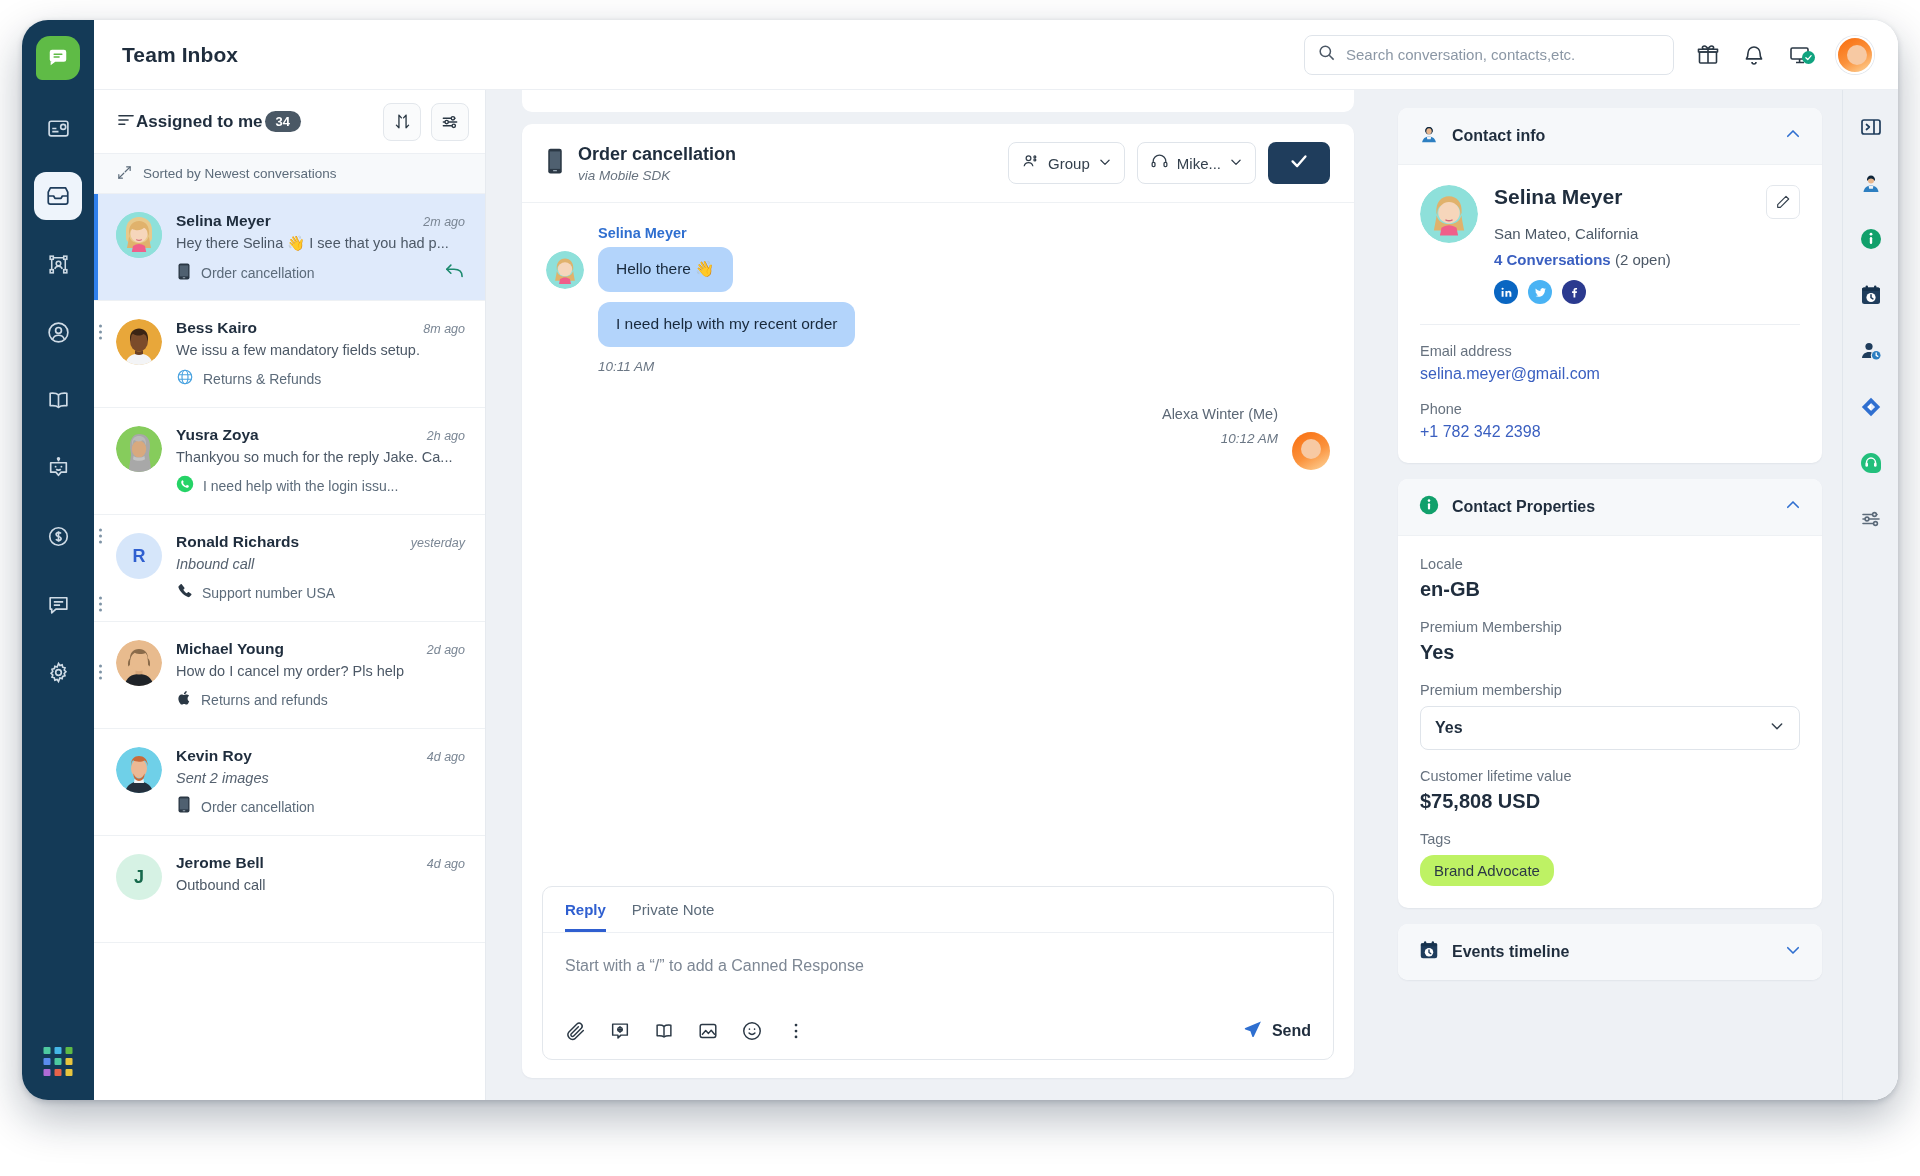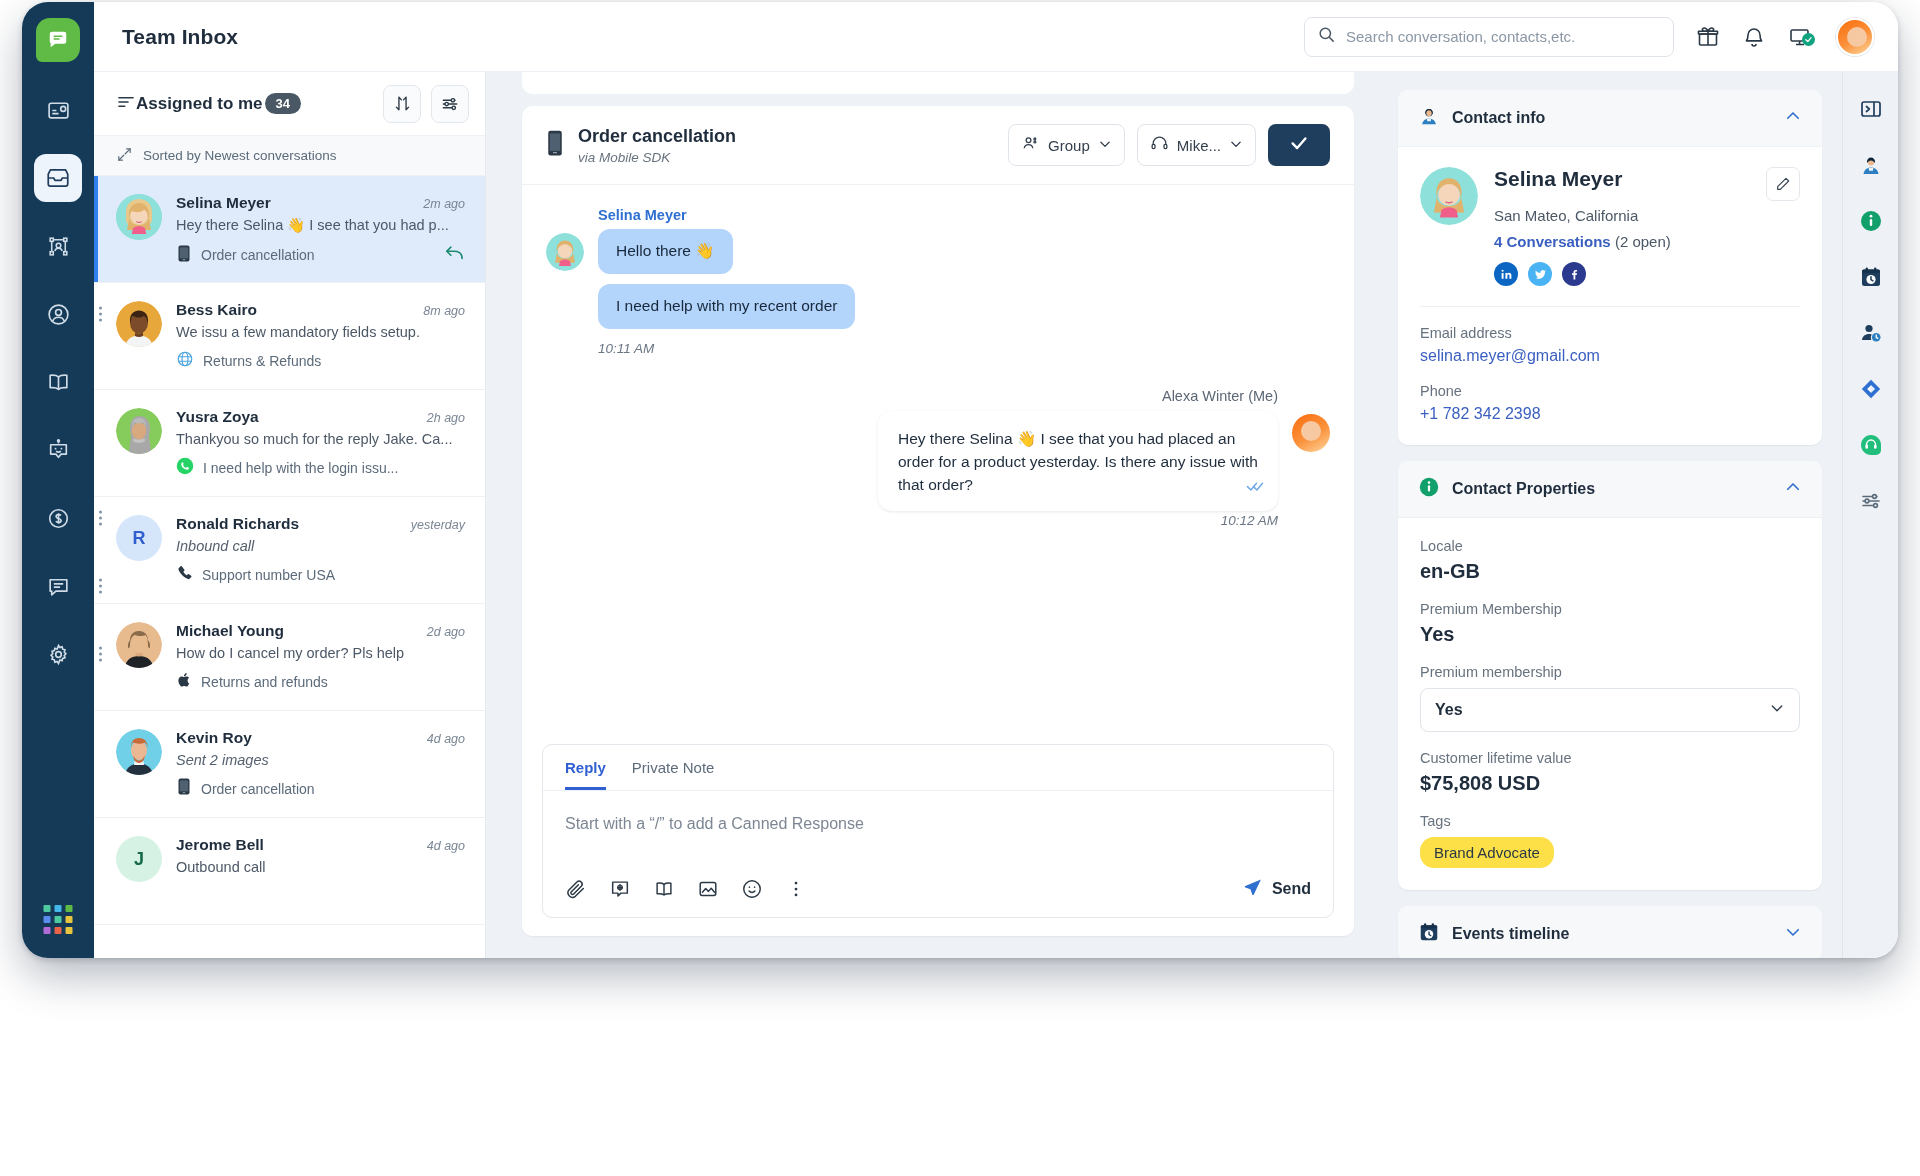--- a/index.html
+++ b/index.html
@@ -10,22 +10,22 @@
     overflow: hidden;
   }
   .screen {
     position: relative;
     width: 1920px; height: 1176px;
     background: #ffffff;
   }
   
   .app-window {
     position: absolute;
-    left: 22px; top: 2px;
-    width: 1876px; height: 956px;
+    left: 22px; top: 20px;
+    width: 1876px; height: 1080px;
     background: #eef1f5;
     border-radius: 26px;
     overflow: hidden;
     box-shadow: 0 18px 44px rgba(10,25,50,.30), 0 2px 6px rgba(10,25,50,.18);
     display: flex;
   }
   
   .rail {
     width: 72px;
     background: #143a57;
@@ -389,21 +389,21 @@
     height: 44px;
     border: 1px solid #dfe4ea; border-radius: 8px;
     display: flex; align-items: center;
     padding: 0 14px;
     font-size: 16px; font-weight: bold; color: #1f2d3d;
     cursor: pointer;
   }
   .select-field .chev { margin-left: auto; }
   .tag {
     display: inline-block;
-    background: #fde047; color: #2b3845;
+    background: #bef264; color: #2b3845;
     border-radius: 14px;
     padding: 7px 14px;
     font-size: 15px;
     margin-top: 8px;
   }
   .card-collapsed .card-head { border-bottom: none; }
   
   .farrail {
     width: 56px; flex: 0 0 56px;
     background: #eef1f5;
@@ -876,29 +876,20 @@
                 <div class="msg-sender">Selina Meyer</div>
                 <div class="bubble-in">Hello there 👋</div>
                 <div class="bubble-in">I need help with my recent order</div>
                 <div class="msg-time">10:11 AM</div>
               </div>
             </div>
 
             <div class="msg-group-out">
               <div class="msg-out-col">
                 <div class="msg-out-name">Alexa Winter (Me)</div>
-                <div class="bubble-out">
-                  <span>Hey there Selina 👋 I see that you had placed an order for a product yesterday. Is there any issue with that order?</span>
-                  <span class="ticks">
-                    <svg width="18" height="14" viewBox="0 0 24 18" fill="none" stroke="#6fa8e8" stroke-width="2" stroke-linecap="round" stroke-linejoin="round">
-                          <path d="m2 8.5 4.5 4.5L14 4"></path>
-                          <path d="m10 8.5 4.5 4.5L22 4"></path>
-                        </svg>
-                  </span>
-                </div>
                 <div class="msg-time">10:12 AM</div>
               </div>
               <div class="msg-out-avatar"></div>
             </div>
           </div>
 
           <div class="composer">
             <div class="comp-tabs">
               <div class="comp-tab active">Reply</div>
               <div class="comp-tab">Private Note</div>

